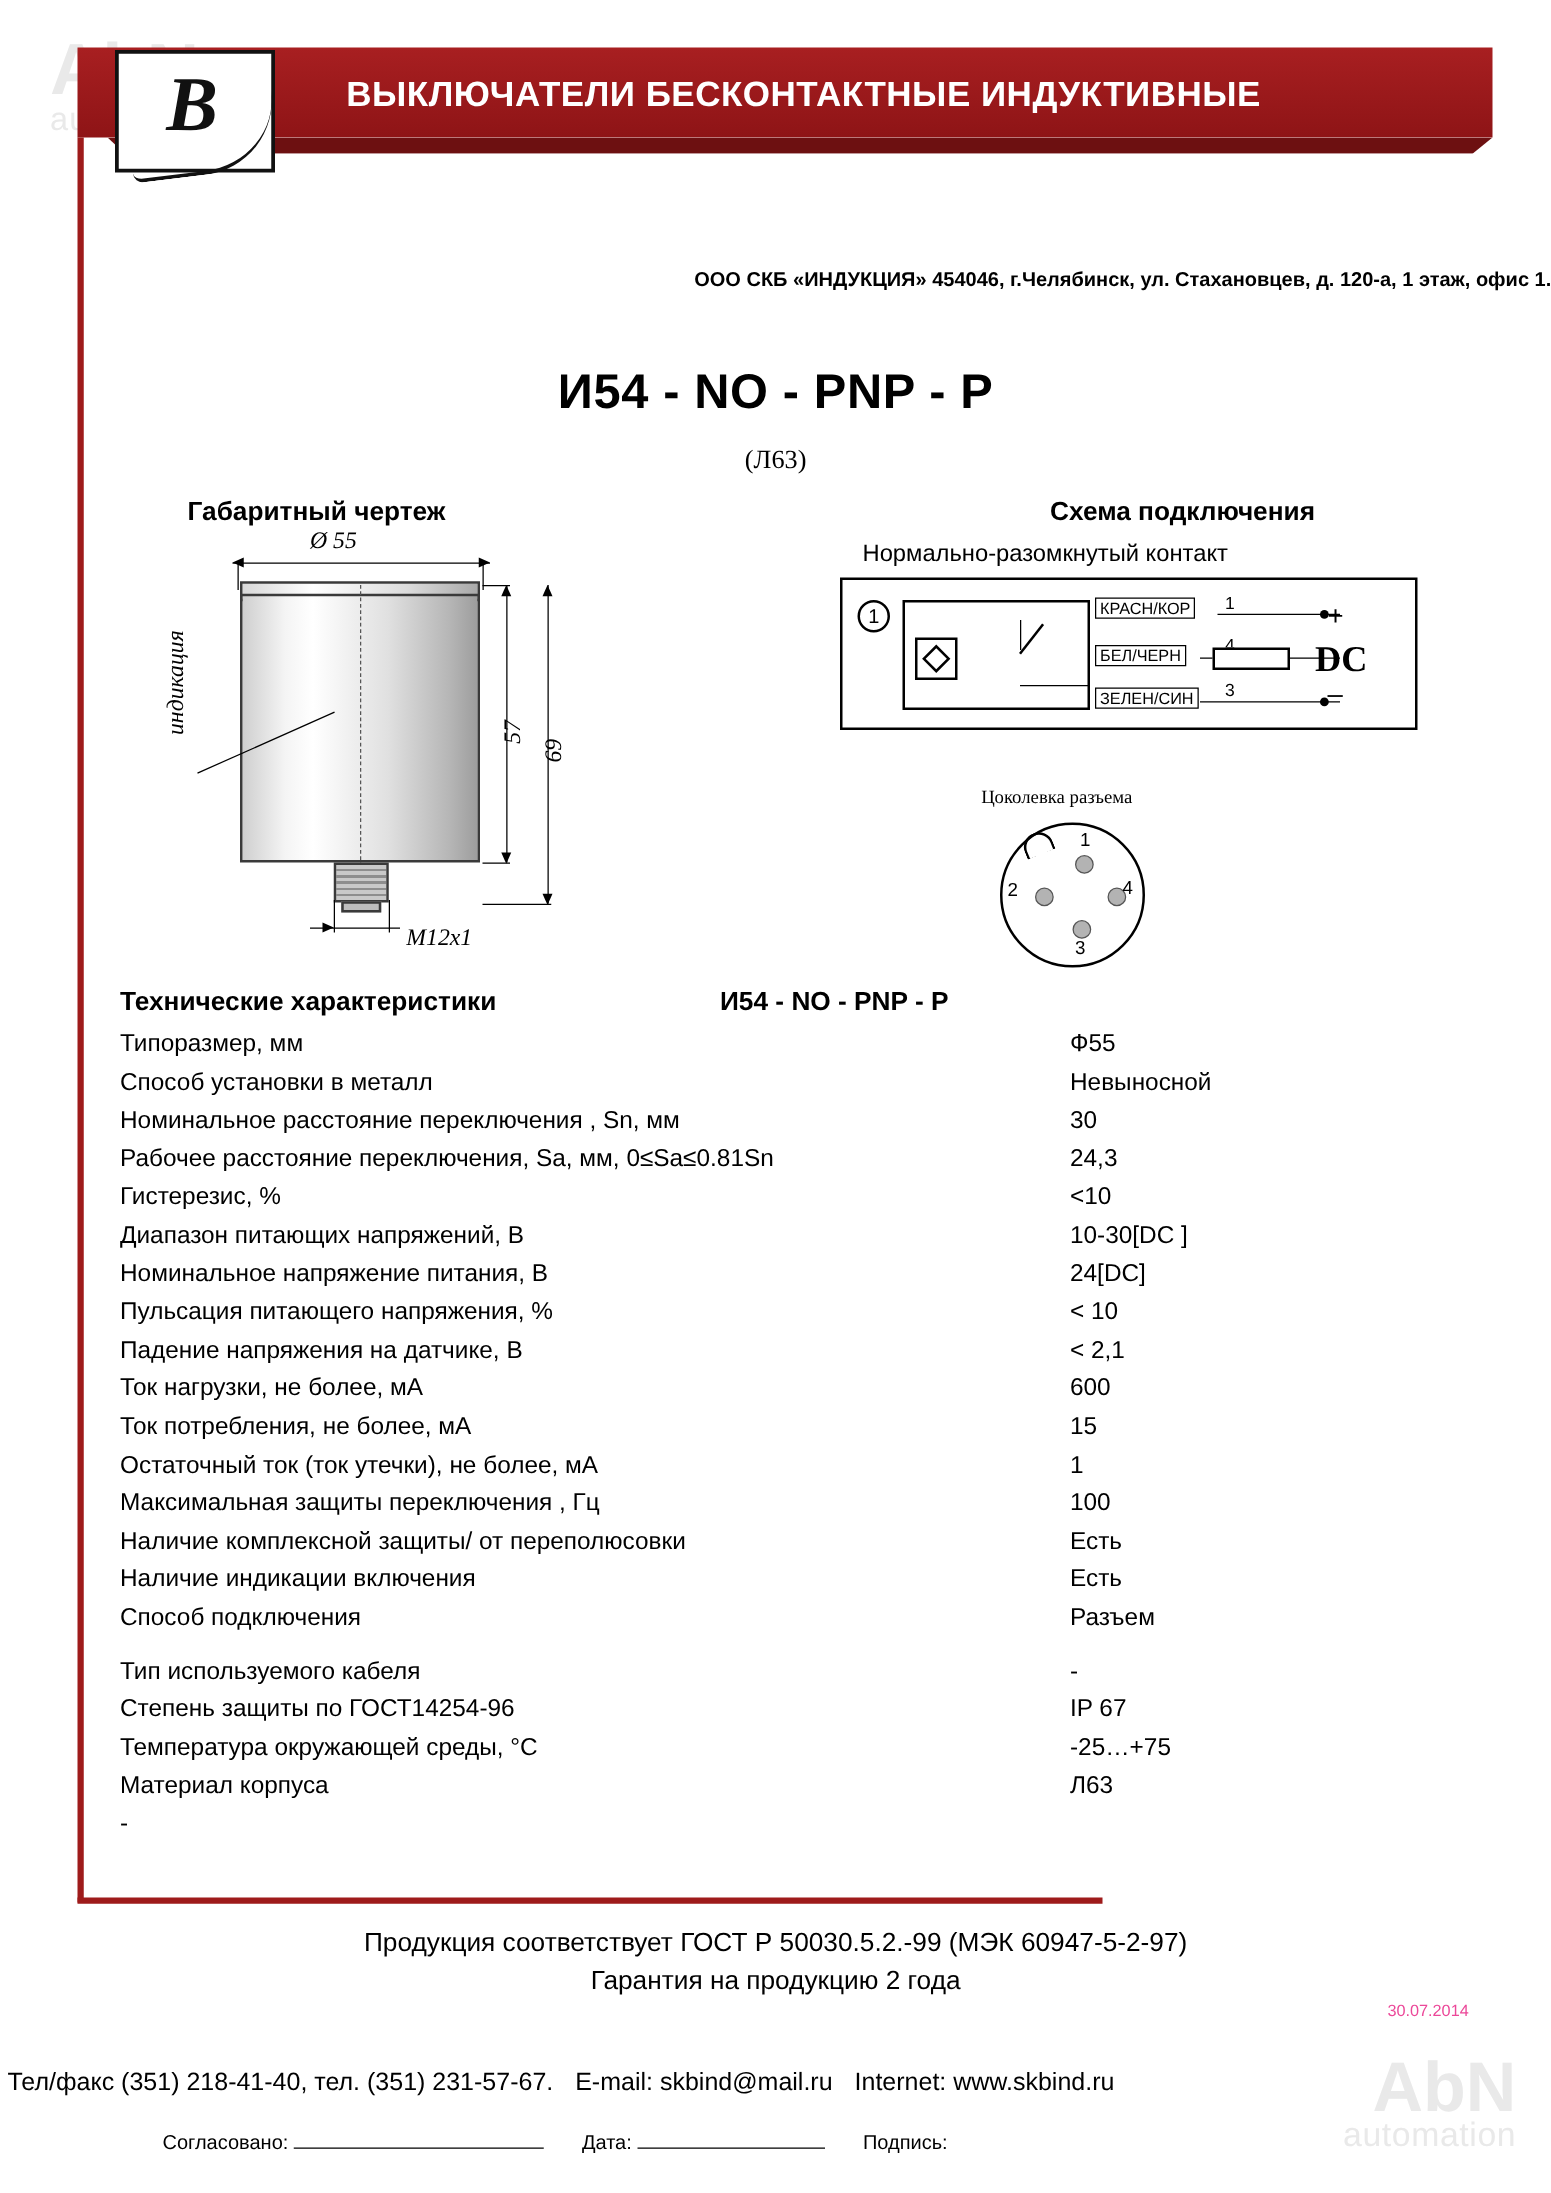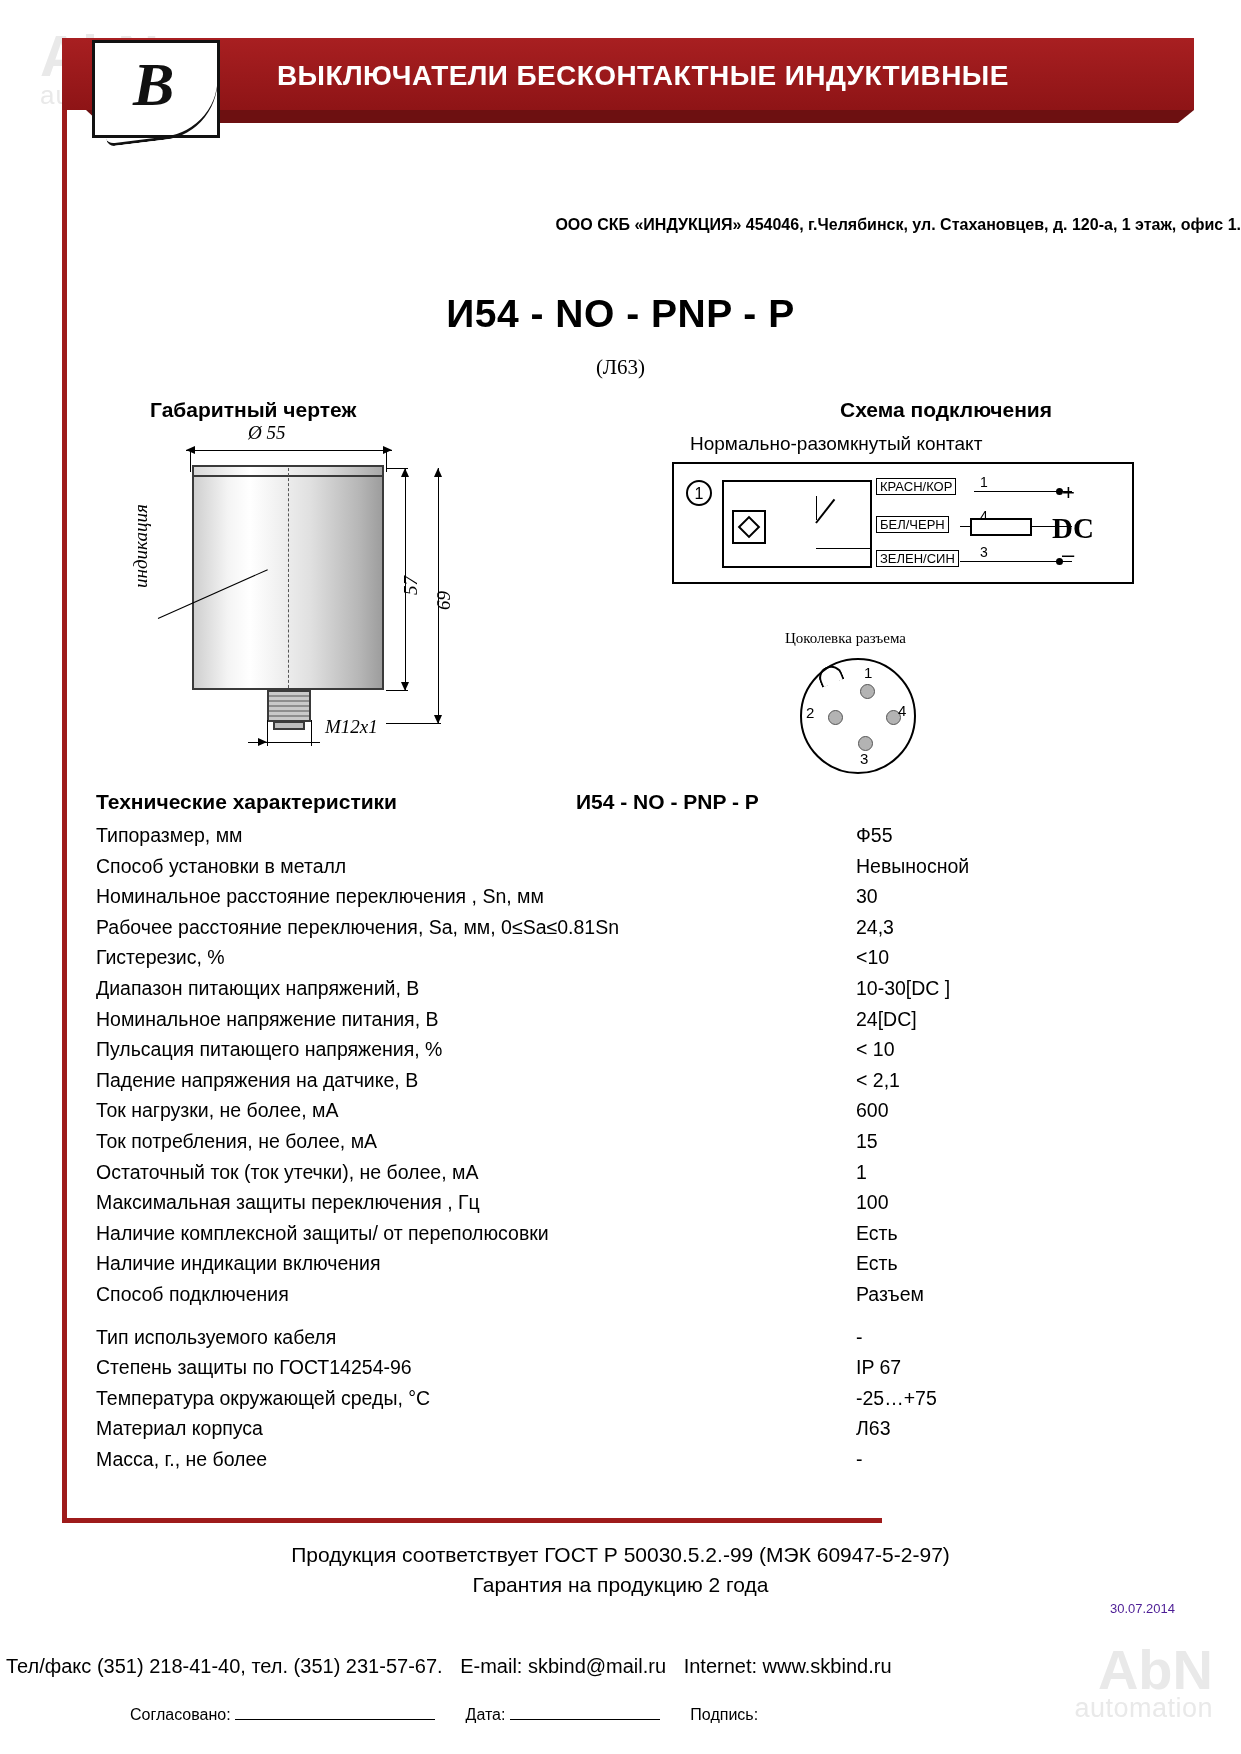--- a/index.html
+++ b/index.html
@@ -428,21 +428,21 @@
     top: 1540px;
     text-align: center;
     font-size: 21px;
     line-height: 1.45;
   }
   .date-stamp {
     position: absolute;
     right: 66px;
     top: 1601px;
     font-size: 13px;
-    color: #4c1d95;
+    color: #ec4899;
   }
   .contacts {
     position: absolute;
     left: 0; right: 0;
     top: 1655px;
     text-align: left;
     font-size: 20px;
   }
   .contacts span { margin: 0 6px; }
   .approve {
@@ -511,21 +511,21 @@
   <div class="dim-line dim-v" style="left:318px; top:48px; height:255px;"></div>
   <div class="arrow ar-up" style="left:314px; top:48px;"></div>
   <div class="arrow ar-down" style="left:314px; top:295px;"></div>
   <div class="dim-line dim-h" style="left:266px; top:303px; width:55px;"></div>
   <div class="dim-txt dim-rot" style="left:313px; top:190px;">69</div>
 
   <div class="dim-line dim-h" style="left:128px; top:322px; width:72px;"></div>
   <div class="arrow ar-right" style="left:138px; top:318px;"></div>
   <div class="dim-line dim-v" style="left:147px; top:300px; height:26px;"></div>
   <div class="dim-line dim-v" style="left:191px; top:300px; height:26px;"></div>
-  <div class="dim-txt" style="left:205px; top:296px;font-family:Liberation Serif, serif;">M12x1</div>
+  <div class="dim-txt" style="left:205px; top:320px;font-family:Liberation Serif, serif;">M12x1</div>
 </div>
 
 <div class="leader"></div>
 <div class="indik">индикация</div>
 
 <div class="sch">
   <div class="sch-num">1</div>
   <div class="sch-inner">
     <div class="sch-diamond"></div>
     <div class="dim-line dim-v" style="left:92px; top:14px; height:24px; background:#000;"></div>
@@ -643,21 +643,20 @@
     </div>
   <div class="row">
       <div class="lbl">Температура окружающей среды, °С</div>
       <div class="val">-25…+75</div>
     </div>
   <div class="row">
       <div class="lbl">Материал корпуса</div>
       <div class="val">Л63</div>
     </div>
   <div class="row">
-      <div class="lbl">Масса, г., не более</div>
       <div class="val">-</div>
     </div>
 </div>
 
 <div class="gost">
   <div>Продукция соответствует ГОСТ Р 50030.5.2.-99 (МЭК 60947-5-2-97)</div>
   <div>Гарантия на продукцию 2 года</div>
 </div>
 <div class="date-stamp">30.07.2014</div>
 

